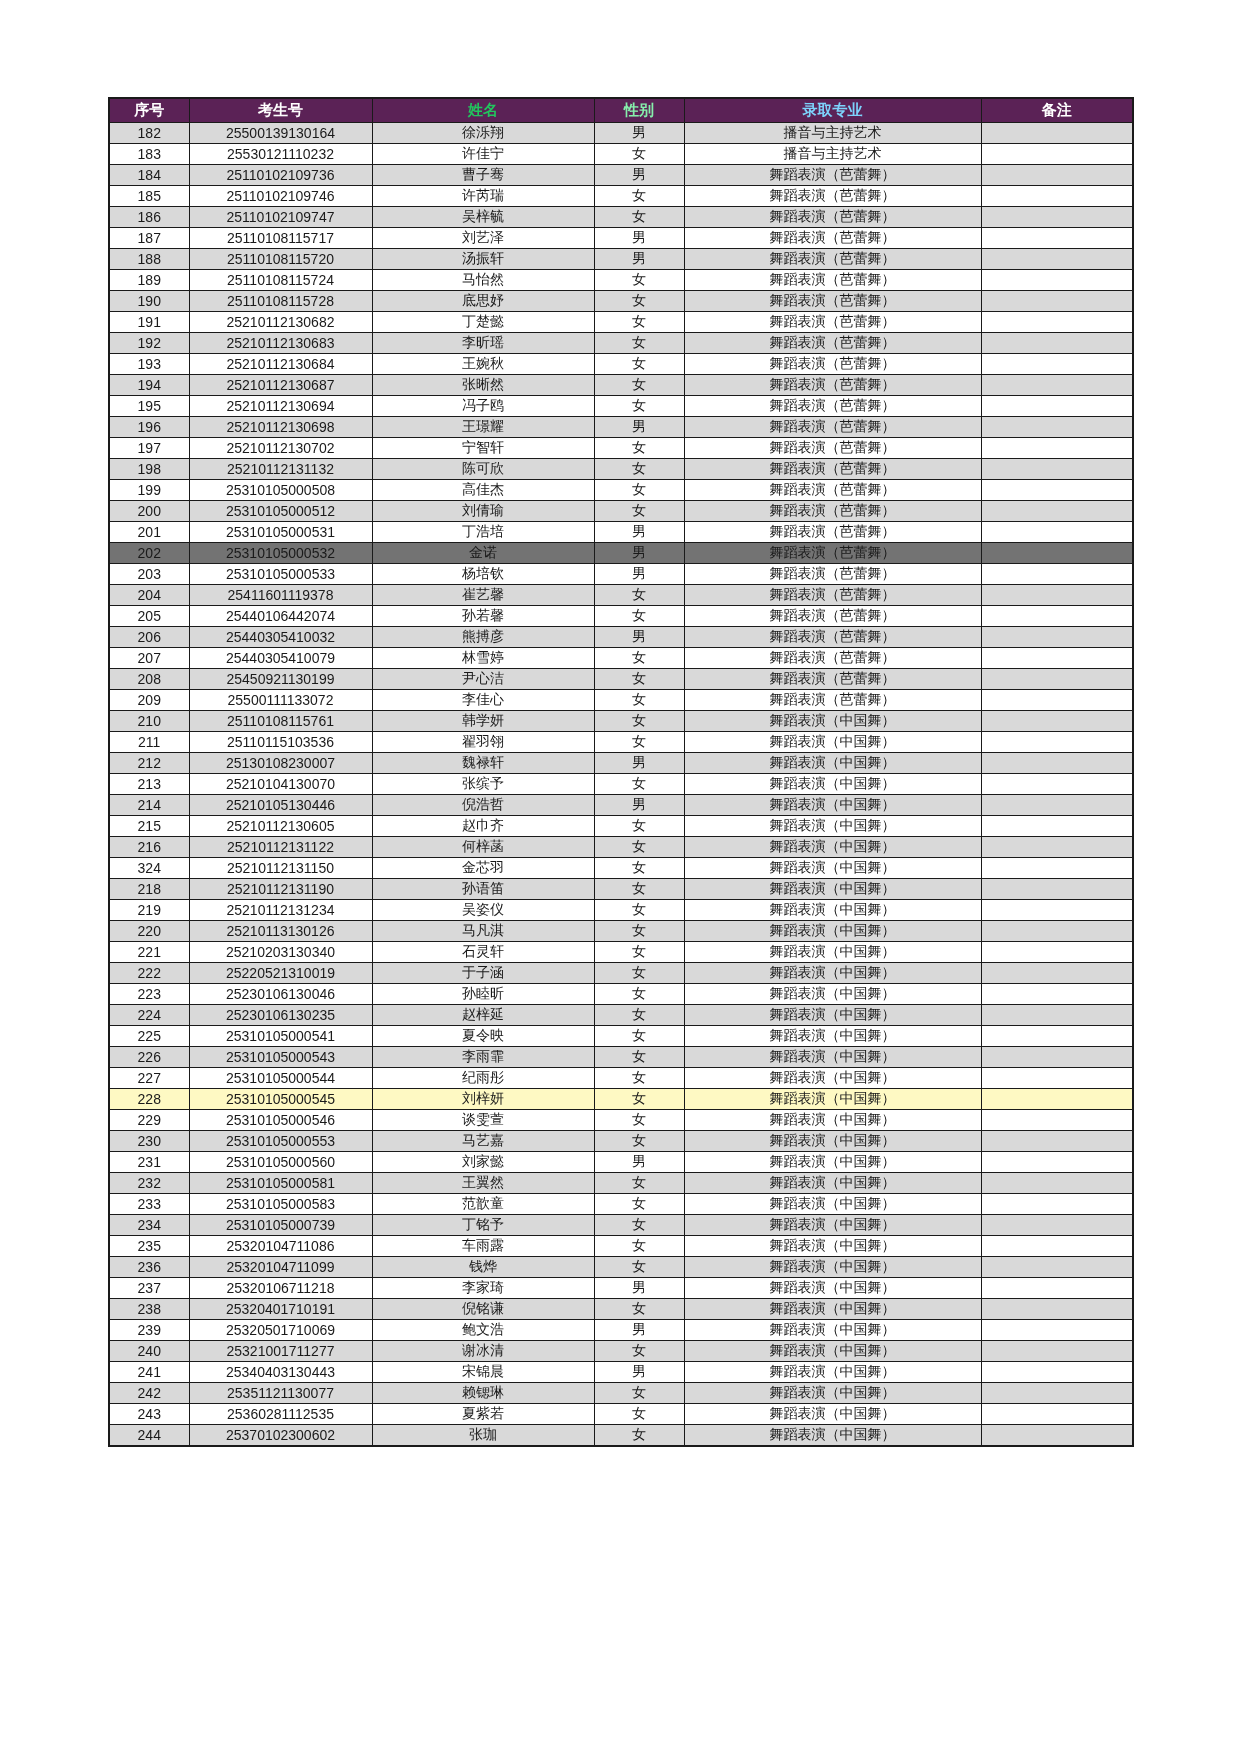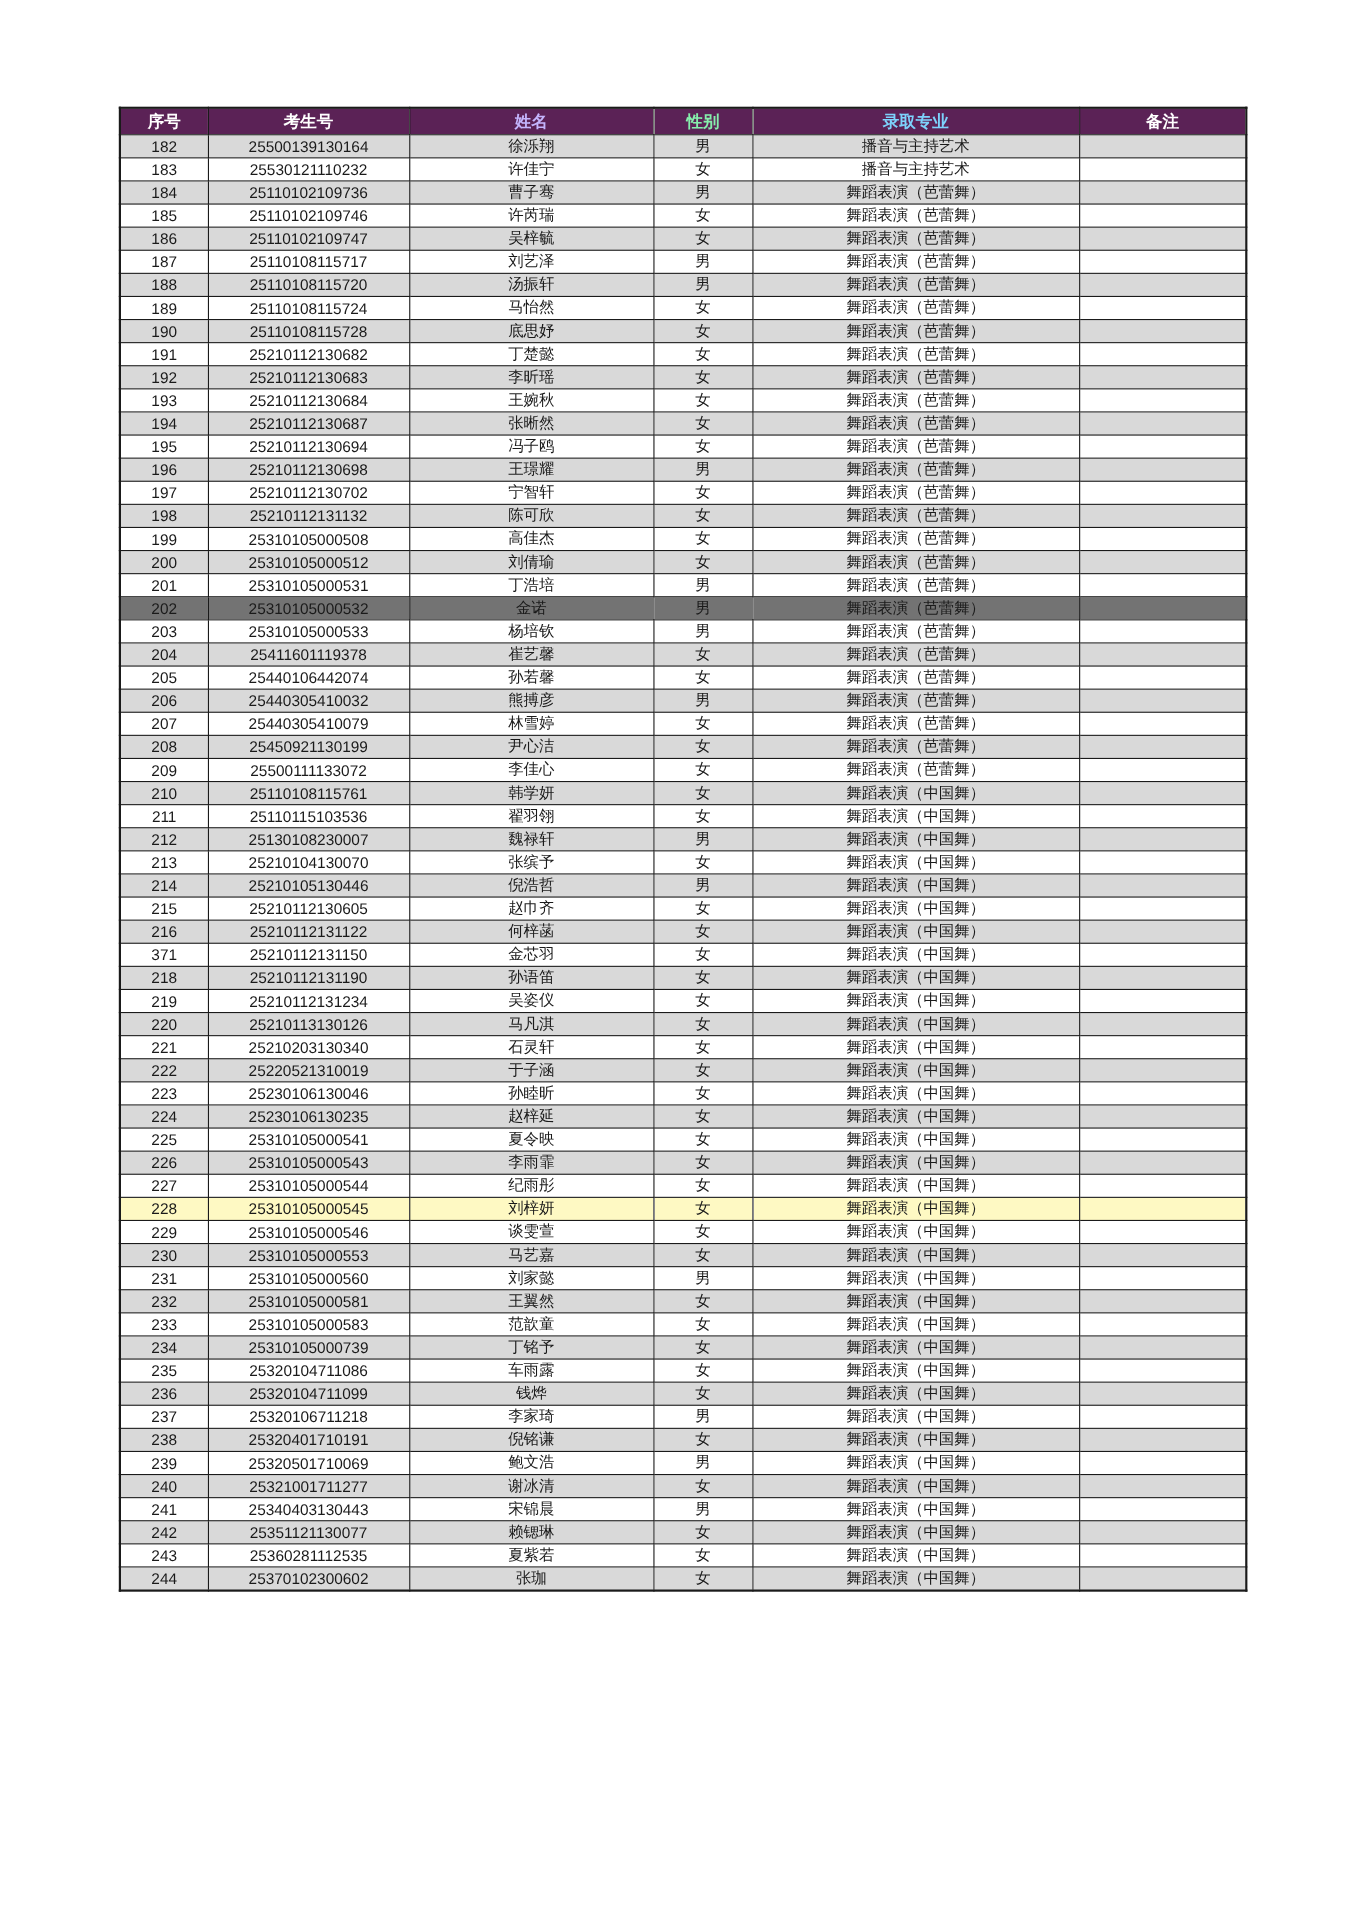--- a/index.html
+++ b/index.html
@@ -61,21 +61,21 @@
       <col class="c-id">
       <col class="c-name">
       <col class="c-gender">
       <col class="c-major">
       <col class="c-remark">
     </colgroup>
     <thead>
       <tr id="header-row">
           <th style="background: rgb(91, 34, 86); color: rgb(255, 255, 255); margin-left: 48px;">序号</th>
           <th style="background: rgb(91, 34, 86); color: rgb(255, 255, 255);">考生号</th>
-          <th style="background: rgb(91, 34, 86); color: #c4b5fd;">姓名</th>
+          <th style="background: rgb(91, 34, 86); color: #22c55e;">姓名</th>
           <th style="background: rgb(91, 34, 86); color: #86efac;">性别</th>
           <th style="background: rgb(91, 34, 86); color: #7dd3fc;">录取专业</th>
           <th style="background: rgb(91, 34, 86); color: rgb(255, 255, 255);">备注</th>
         </tr>
     </thead>
     <tbody id="table-body">
         <tr style="background: rgb(217, 217, 217);">
           <td>182</td>
           <td>25500139130164</td>
           <td>徐泺翔</td>
@@ -349,21 +349,21 @@
         </tr>
         <tr style="background: rgb(217, 217, 217);">
           <td>216</td>
           <td>25210112131122</td>
           <td>何梓菡</td>
           <td>女</td>
           <td>舞蹈表演（中国舞）</td>
           <td></td>
         </tr>
         <tr style="background: rgb(255, 255, 255);">
-          <td>371</td>
+          <td>324</td>
           <td>25210112131150</td>
           <td>金芯羽</td>
           <td>女</td>
           <td>舞蹈表演（中国舞）</td>
           <td></td>
         </tr>
         <tr style="background: rgb(217, 217, 217);">
           <td>218</td>
           <td>25210112131190</td>
           <td>孙语笛</td>

